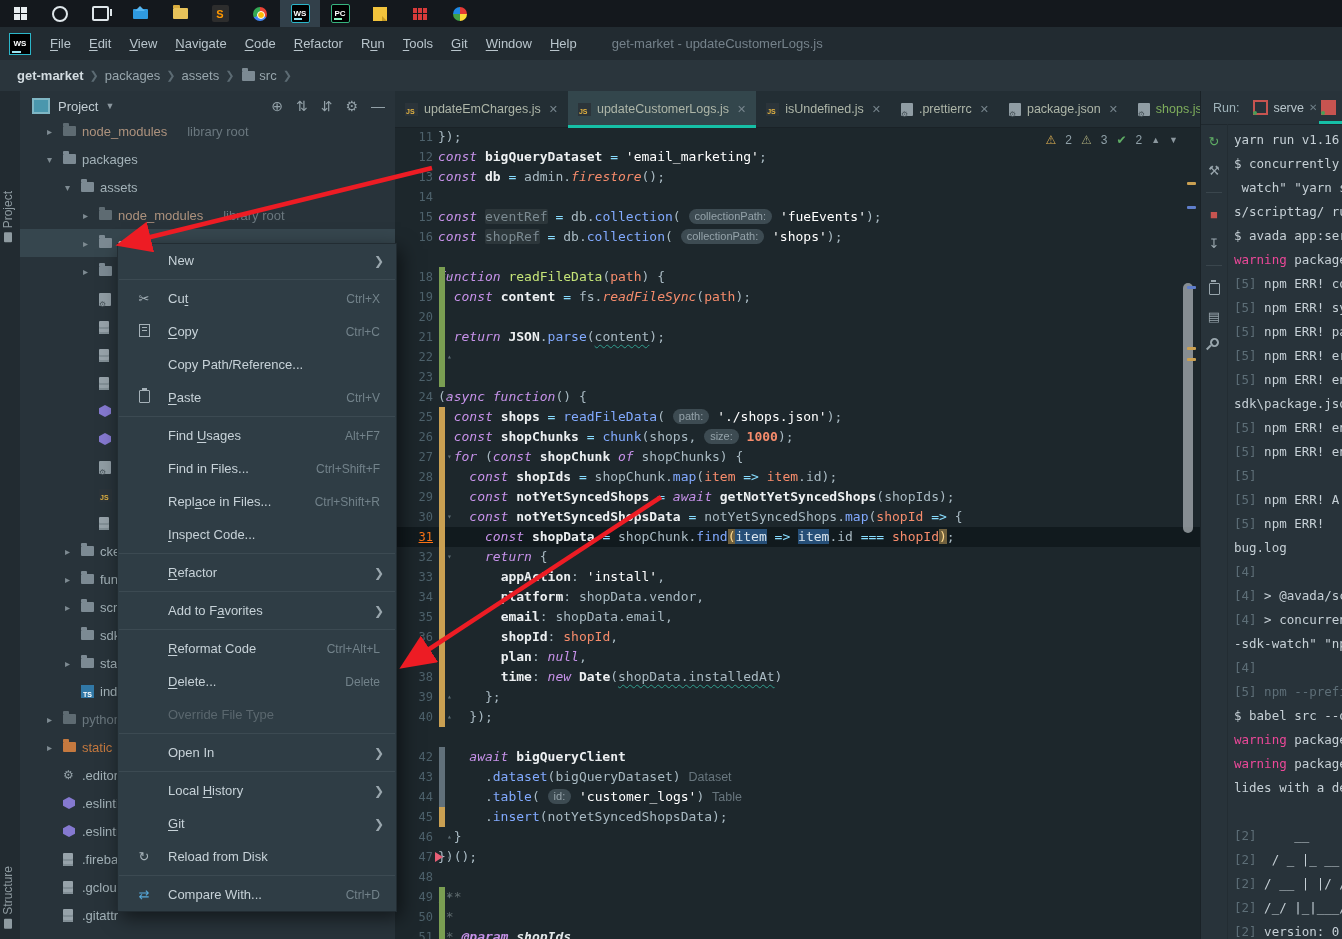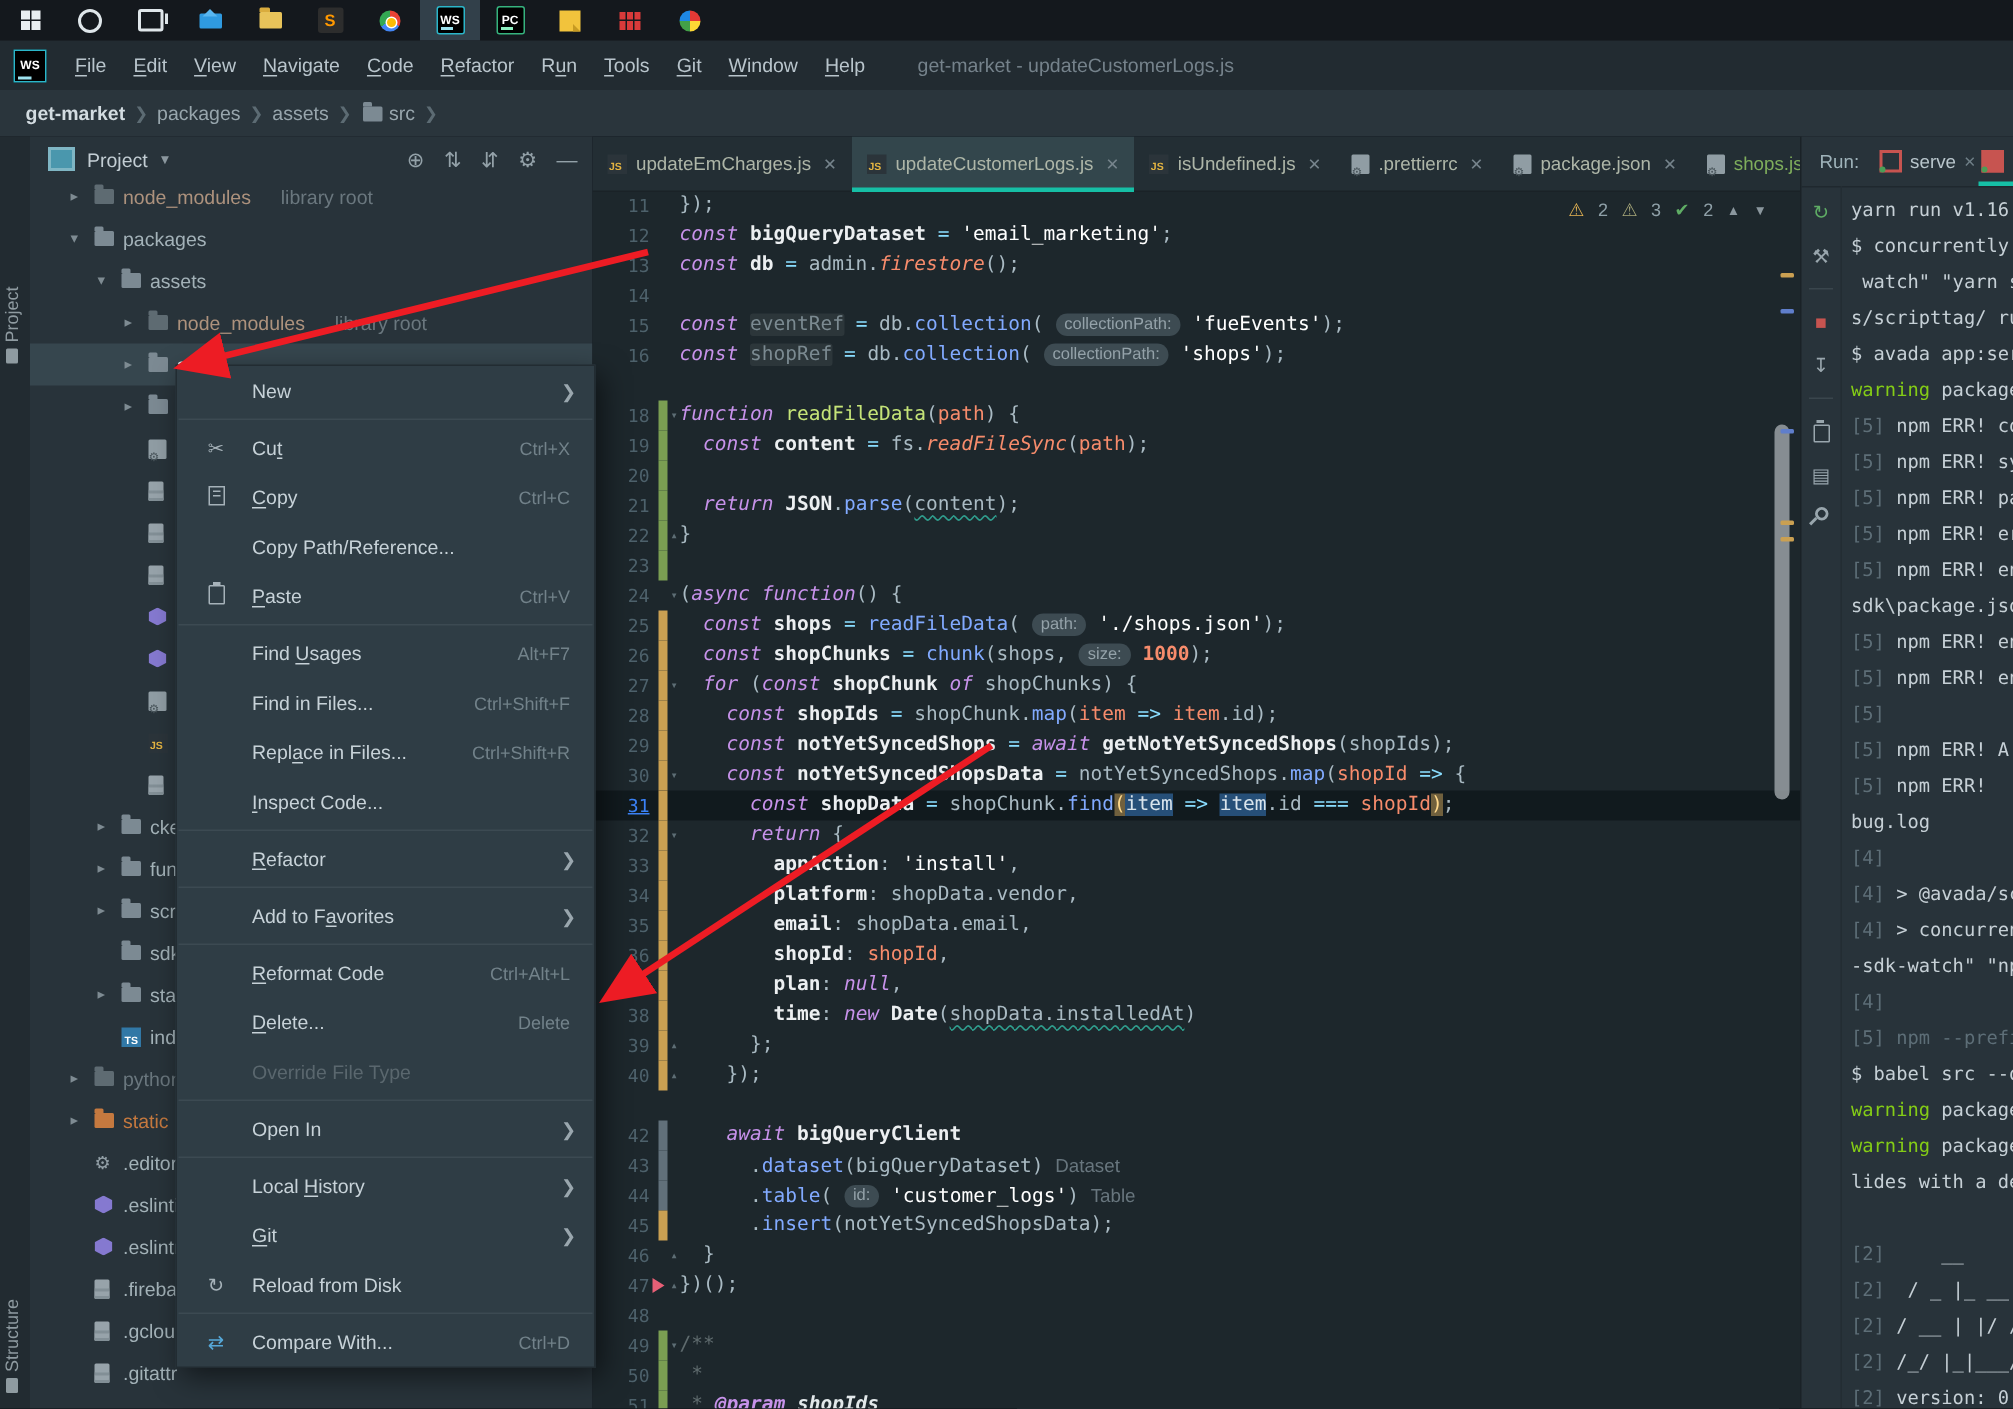--- a/index.html
+++ b/index.html
@@ -79,24 +79,24 @@
   .ic-gear{color:#93a0a7;font-size:12px;line-height:12px;}
 
   
   #editor{left:395px;top:91px;width:805px;height:848px;background:#1d272c;overflow:hidden;}
   #tabbar{position:absolute;left:0;top:0;width:100%;height:36px;background:#232e34;display:flex;align-items:stretch;border-bottom:1px solid #1a2227;}
   .etab{display:flex;align-items:center;gap:6px;padding:0 10px;font-size:12.5px;color:#aeb6a8;position:relative;}
   .etab.active{background:#33464c;}
   .etab.active::after{content:"";position:absolute;left:0;bottom:-1px;width:100%;height:3px;background:#16bfa6;}
   .etab .x{color:#76848c;font-size:11px;margin-left:2px;}
   #code{position:absolute;left:0;top:36px;width:100%;height:812px;font-family:"DejaVu Sans Mono",monospace;font-size:13px;}
-  .cline{position:absolute;left:0;width:100%;height:20px;line-height:20px;white-space:pre;padding-left:58px;box-sizing:border-box;color:#a9bac3;}
+  .cline{position:absolute;left:0;width:100%;height:20px;line-height:20px;white-space:pre;padding-left:43px;box-sizing:border-box;color:#a9bac3;}
   .cline.cur{background:rgba(5,10,14,.45);}
   .lnum{position:absolute;left:0;top:0;width:38px;text-align:right;color:#4d616b;font-size:12px;}
-  .cur .lnum{color:#3b82f6;text-decoration:underline;}
+  .cur .lnum{color:#f97316;text-decoration:underline;}
   .gbar{position:absolute;left:44px;top:0;width:6px;height:20px;}
   .gbar.g{background:#7a9e52;} .gbar.a{background:#caa052;} .gbar.gr{background:#61707a;}
   .gfold{position:absolute;left:52px;top:0;width:10px;color:#5d6d74;font-size:8px;line-height:20px;}
   .gmark{position:absolute;left:40px;top:5px;border-left:8px solid #e85f76;border-top:5px solid transparent;border-bottom:5px solid transparent;}
   .sg-k{color:#c792ea;font-style:italic;}
   .sg-d{color:#eceff1;font-weight:bold;}
   .sg-fn{color:#c5e478;}
   .sg-f{color:#82aaff;}
   .sg-m{color:#f78c6c;font-style:italic;}
   .sg-s{color:#ffffff;}
@@ -131,21 +131,21 @@
   .run-tab2::after{content:"";position:absolute;left:-2px;bottom:0;width:24px;height:3px;background:#16bfa6;}
   #run-toolbar{position:absolute;left:0;top:33px;width:27px;height:815px;display:flex;flex-direction:column;align-items:center;padding-top:10px;gap:14px;border-right:1px solid #232d33;box-sizing:border-box;}
   .rt-ic{font-size:13px;color:#99a6ad;line-height:15px;}
   .rt-sep{width:16px;height:1px;background:#3a464d;}
   .ic-trash{width:9px;height:10px;border:1.5px solid #99a6ad;border-radius:1px;position:relative;margin-top:3px;}
   .ic-trash::before{content:"";position:absolute;top:-4px;left:1px;width:5px;height:2px;background:#99a6ad;}
   .ic-pin{width:5px;height:5px;border:2px solid #99a6ad;border-radius:50%;position:relative;transform:rotate(45deg);}
   .ic-pin::after{content:"";position:absolute;left:1px;top:7px;width:2px;height:6px;background:#99a6ad;}
   #run-lines{position:absolute;left:27px;top:33px;right:0;bottom:0;font-family:"DejaVu Sans Mono",monospace;font-size:12.5px;}
   .rline{position:absolute;left:6px;height:24px;line-height:24px;white-space:pre;}
-  .rw{color:#c6d0d6;} .rg{color:#5d6e77;} .ry{color:#84cc16;}
+  .rw{color:#c6d0d6;} .rg{color:#5d6e77;} .ry{color:#ec4899;}
 
   
   #ctxmenu{left:117px;top:243px;width:278px;background:#2f3d45;border:1px solid #222c32;box-shadow:4px 6px 18px rgba(0,0,0,.55);z-index:40;}
   .cm-item{height:33px;display:flex;align-items:center;position:relative;font-size:13px;color:#c7d2d8;padding-left:50px;}
   .cm-item u{text-decoration:underline;text-underline-offset:2px;}
   .cm-item.hl{background:#50626c;}
   .cm-item.dis{color:#5a676e;}
   .cm-ic{position:absolute;left:16px;width:20px;text-align:center;color:#a6b2b9;font-size:13px;}
   .cm-sc{position:absolute;right:16px;color:#72828a;font-size:12px;}
   .cm-sub{position:absolute;right:12px;color:#9aa7ae;font-size:12px;}

